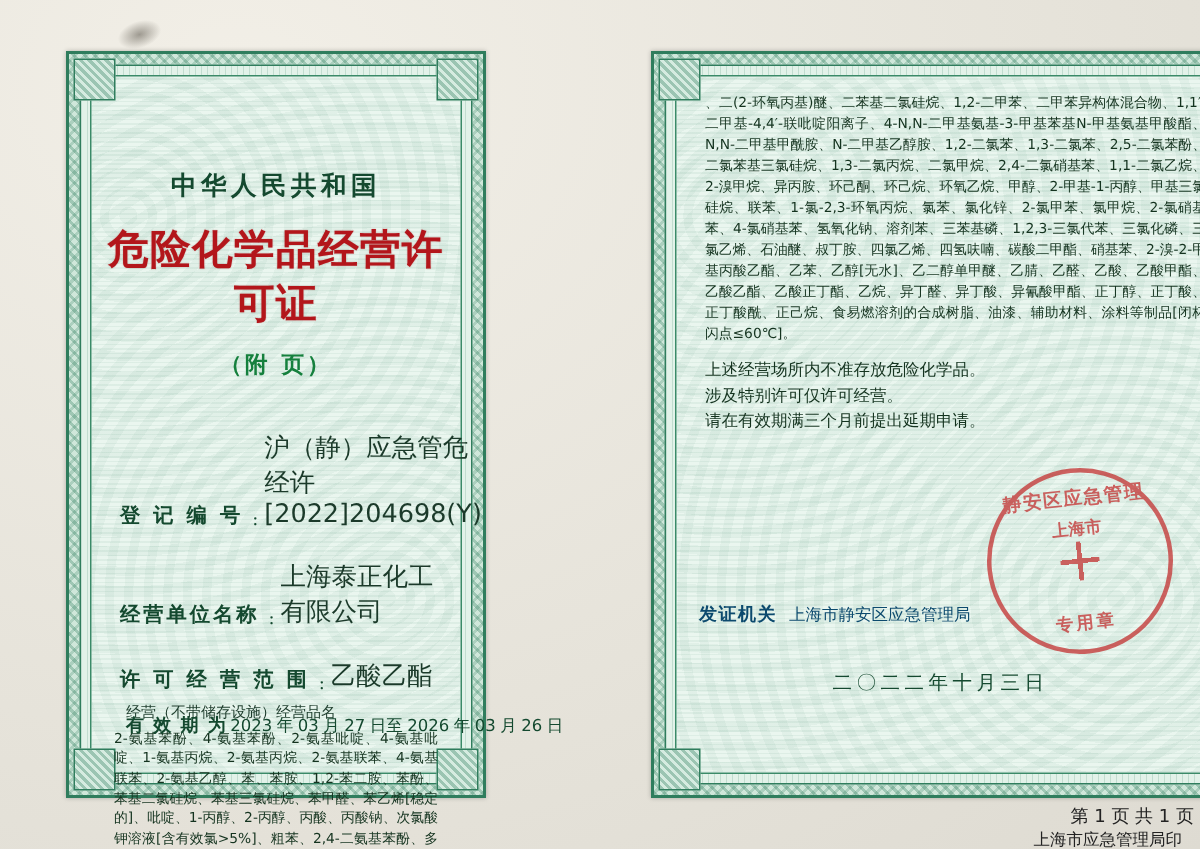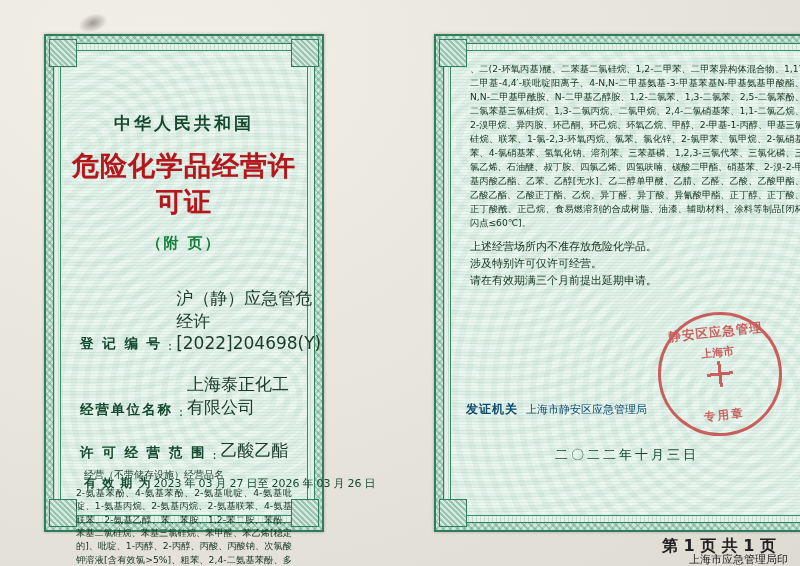--- a/index.html
+++ b/index.html
@@ -282,26 +282,25 @@
     text-align: center;
     font-size: 11.5px;
     font-family: "DejaVu Serif", serif;
     font-weight: bold;
     letter-spacing: 2px;
   }
 
   
   .page-count {
     position: absolute;
-    right: 24px;
+    right: 4px;
     top: 536px;
-    font-size: 16px;
+    font-size: 12px;
     color: #222;
     font-family: "DejaVu Sans", sans-serif;
-    font-weight: bold;
   }
   .footer-org {
     position: absolute;
     right: 12px;
     top: 552px;
     font-size: 11px;
     color: #222;
     font-family: "DejaVu Sans", sans-serif;
   }
 </style>

